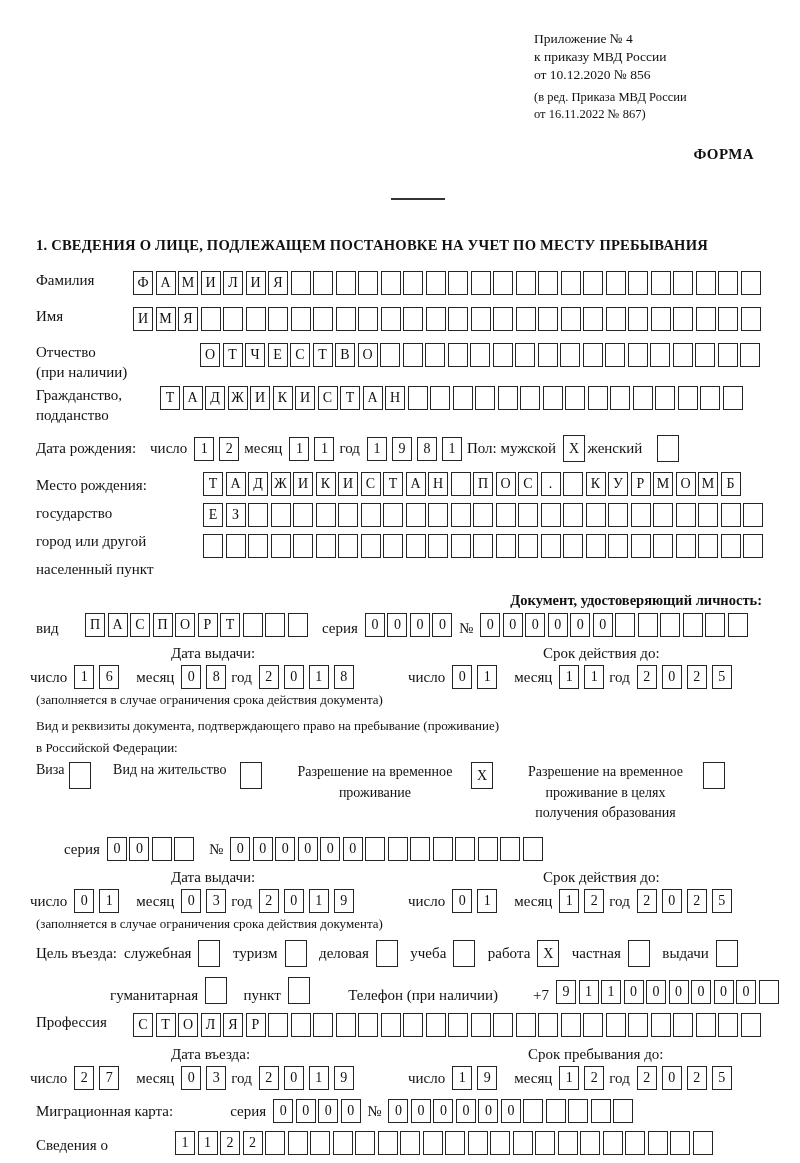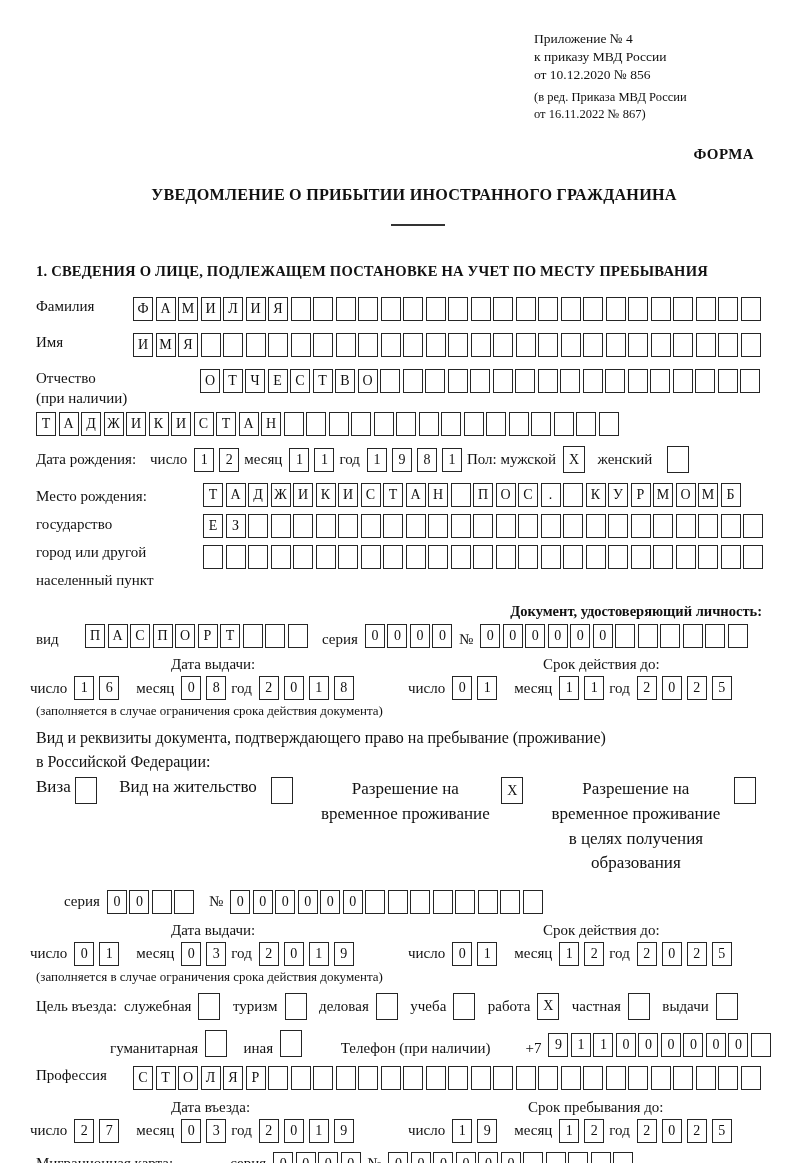--- a/index.html
+++ b/index.html
@@ -22,42 +22,41 @@
     display:inline-flex;width:18px;height:22px;border:1.5px solid #252525;margin-right:2.5px;
     align-items:center;justify-content:center;font-size:14px;background:#fff;flex-shrink:0;
   }
   .spread .cbox{margin-right:5px;}
   .lg .cbox{width:20px;height:25px;}
   .inl{font-size:15px;margin-right:7px;white-space:nowrap;}
   .ml{margin-left:12px;}
   .center-b{text-align:right;font-weight:bold;font-size:14.5px;margin-top:9px;padding-right:30px;}
   .date-cap{font-size:15px;}
   .note-r{font-size:13px;margin-top:3px;padding-right:18px;}
-  .ptext{font-size:16px;margin-top:10px;}
+  .ptext{font-size:13px;margin-top:10px;}
   .popt{display:flex;align-items:flex-start;}
-  .plabel{font-size:17px;}
+  .plabel{font-size:14px;}
   .plabel.c{text-align:center;line-height:1.45;}
 </style>
 </head>
 <body>
 
 <div class="page">
 
   <div class="hdr">
     <div>Приложение № 4</div>
     <div>к приказу МВД России</div>
     <div>от 10.12.2020 № 856</div>
     <div class="small gap">(в ред. Приказа МВД России</div>
     <div class="small">от 16.11.2022 № 867)</div>
   </div>
 
   <div class="forma">ФОРМА</div>
 
   <div class="title">
-    <div>УВЕДОМЛЕНИЕ О ПРИБЫТИИ ИНОСТРАННОГО ГРАЖДАНИНА</div>
     <div><span class="blank-line"></span></div>
   </div>
 
   <div class="sec">1. СВЕДЕНИЯ О ЛИЦЕ, ПОДЛЕЖАЩЕМ ПОСТАНОВКЕ НА УЧЕТ ПО МЕСТУ ПРЕБЫВАНИЯ</div>
 
   <div class="frow" style="margin-top:17px">
     <div class="lbl" style="width:97px">Фамилия</div>
     <div class="boxes">
         <span class="cbox">Ф</span>
         <span class="cbox">А</span>
@@ -152,20 +151,24 @@
         <span class="cbox"></span>
         <span class="cbox"></span>
         <span class="cbox"></span>
         <span class="cbox"></span>
         <span class="cbox"></span>
         <span class="cbox"></span>
       </div>
   </div>
 
   <div class="frow" style="margin-top:4px">
+    <div class="lbl" style="width:124px">
+      <div>Гражданство,</div>
+      <div>подданство</div>
+    </div>
     <div class="boxes">
         <span class="cbox">Т</span>
         <span class="cbox">А</span>
         <span class="cbox">Д</span>
         <span class="cbox">Ж</span>
         <span class="cbox">И</span>
         <span class="cbox">К</span>
         <span class="cbox">И</span>
         <span class="cbox">С</span>
         <span class="cbox">Т</span>
@@ -205,21 +208,21 @@
     <div class="boxes spread">
         <span class="cbox">1</span>
         <span class="cbox">9</span>
         <span class="cbox">8</span>
         <span class="cbox">1</span>
       </div>
     <span class="inl">Пол: мужской</span>
     <div class="boxes lg">
         <span class="cbox">X</span>
       </div>
-    <span class="inl" style="margin-left:10px">женский</span>
+    <span class="inl" style="">женский</span>
     <div class="boxes lg" style="margin-left:8px">
         <span class="cbox"></span>
       </div>
   </div>
 
   <div class="frow" style="margin-top:10px">
     <div class="lbl" style="width:167px;line-height:1.85">
       <div>Место рождения:</div>
       <div>государство</div>
       <div>город или другой</div>
@@ -532,21 +535,21 @@
     <div class="boxes lg">
         <span class="cbox"></span>
       </div>
   </div>
 
   <div class="frow" style="margin-top:10px;align-items:flex-end">
     <span class="inl" style="margin-left:74px">гуманитарная</span>
     <div class="boxes lg" style="margin-right:14px">
         <span class="cbox"></span>
       </div>
-    <span class="inl">иная</span>
+    <span class="inl">пункт</span>
     <div class="boxes lg">
         <span class="cbox"></span>
       </div>
     <span class="inl" style="margin-left:36px">Телефон (при наличии)</span>
     <span class="inl" style="margin-left:28px">+7</span>
     <div class="boxes">
         <span class="cbox">9</span>
         <span class="cbox">1</span>
         <span class="cbox">1</span>
         <span class="cbox">0</span>

